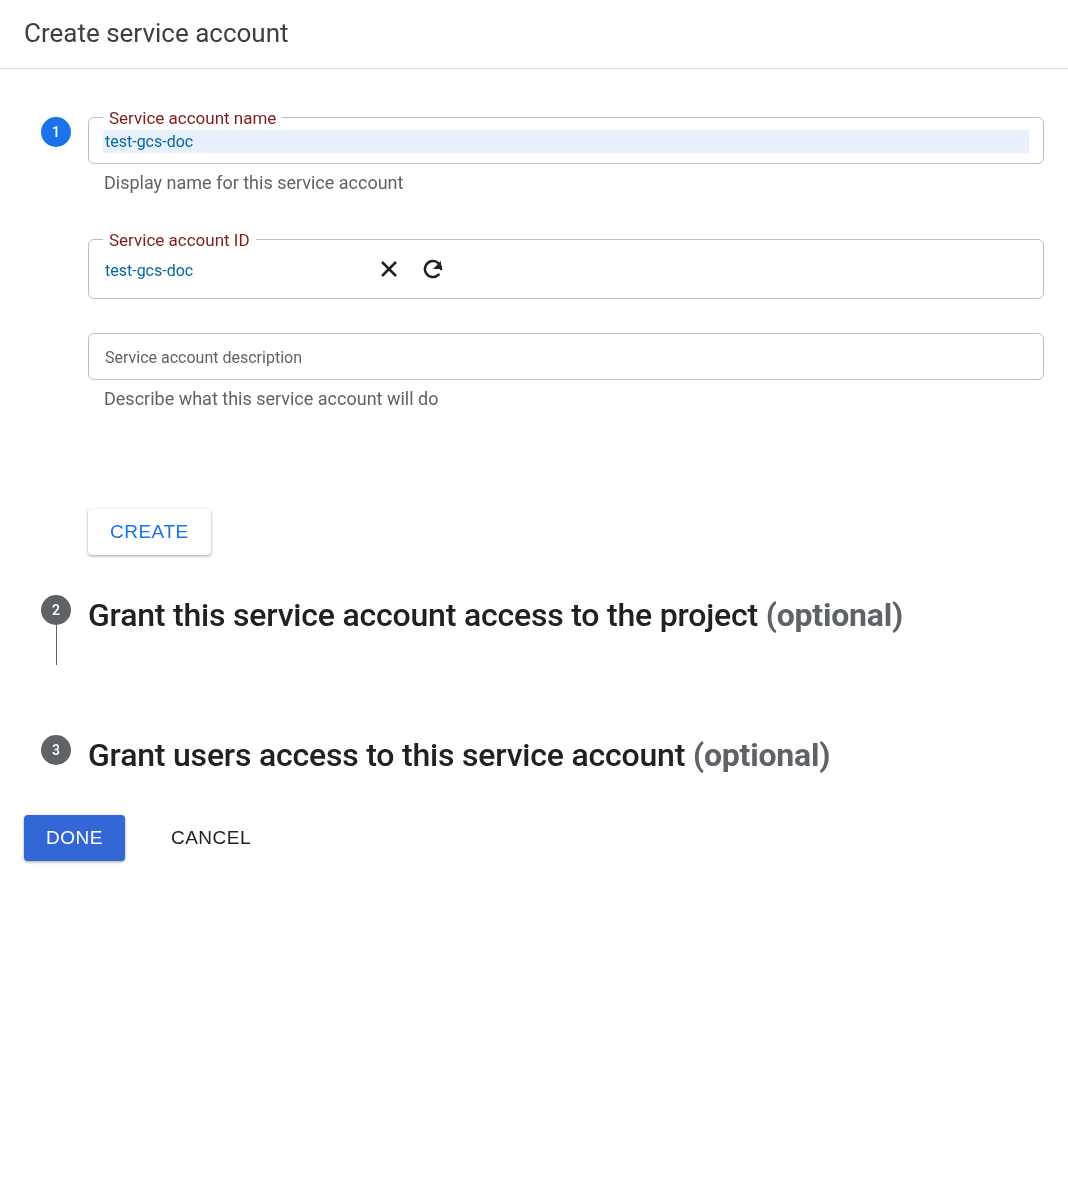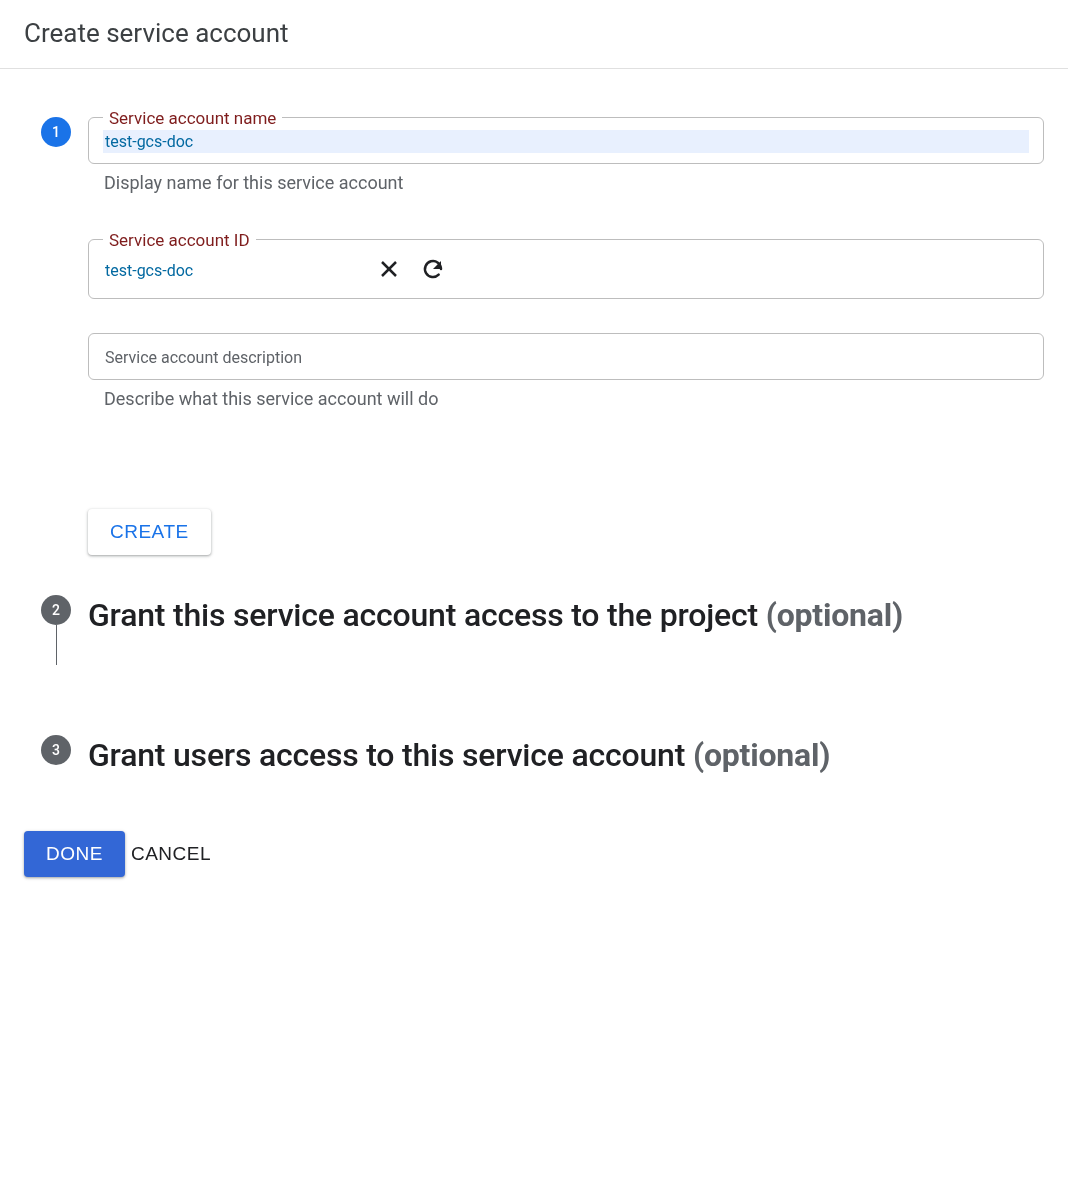--- a/index.html
+++ b/index.html
@@ -145,24 +145,25 @@
     font-weight: 500;
     letter-spacing: 0.5px;
     border: none;
     border-radius: 4px;
     padding: 12px 22px;
     box-shadow: 0 1px 2px rgba(60,64,67,.3), 0 1px 3px 1px rgba(60,64,67,.15);
     cursor: pointer;
   }
 
   .step-2 { min-height: 140px; }
-  .step-3 .step-heading { margin-bottom: 16px; }
+  .step-3 .step-heading { margin-bottom: 0; }
 
   .footer-actions {
     display: flex;
+    gap: 40px;
     align-items: center;
     padding: 40px 0 0 0;
   }
   .btn-primary {
     background: #3367d6;
     color: #fff;
     font-size: 19px;
     font-weight: 500;
     letter-spacing: 0.5px;
     border: none;

